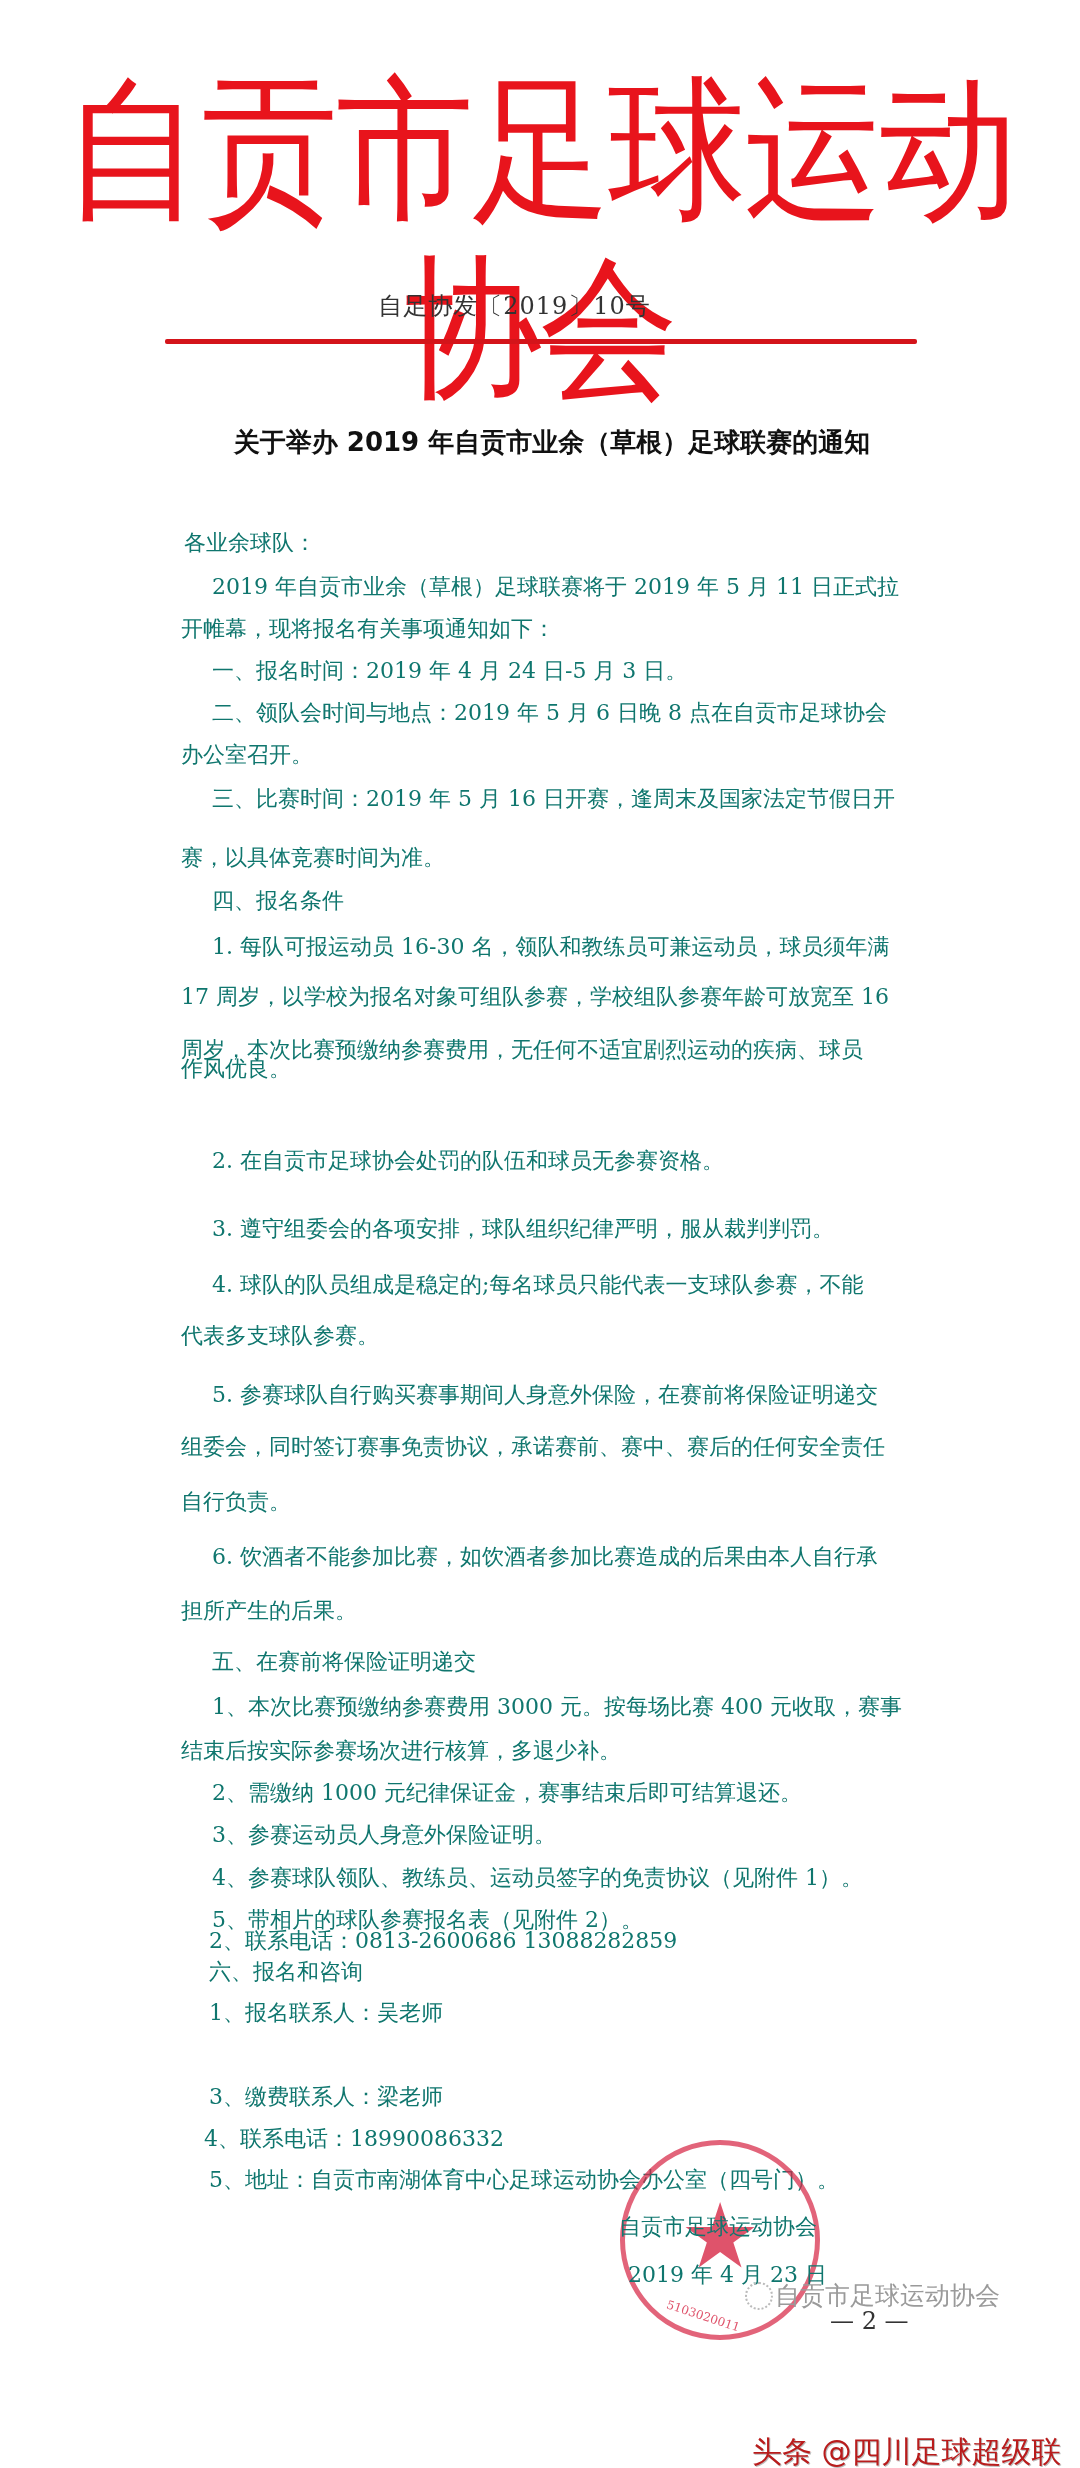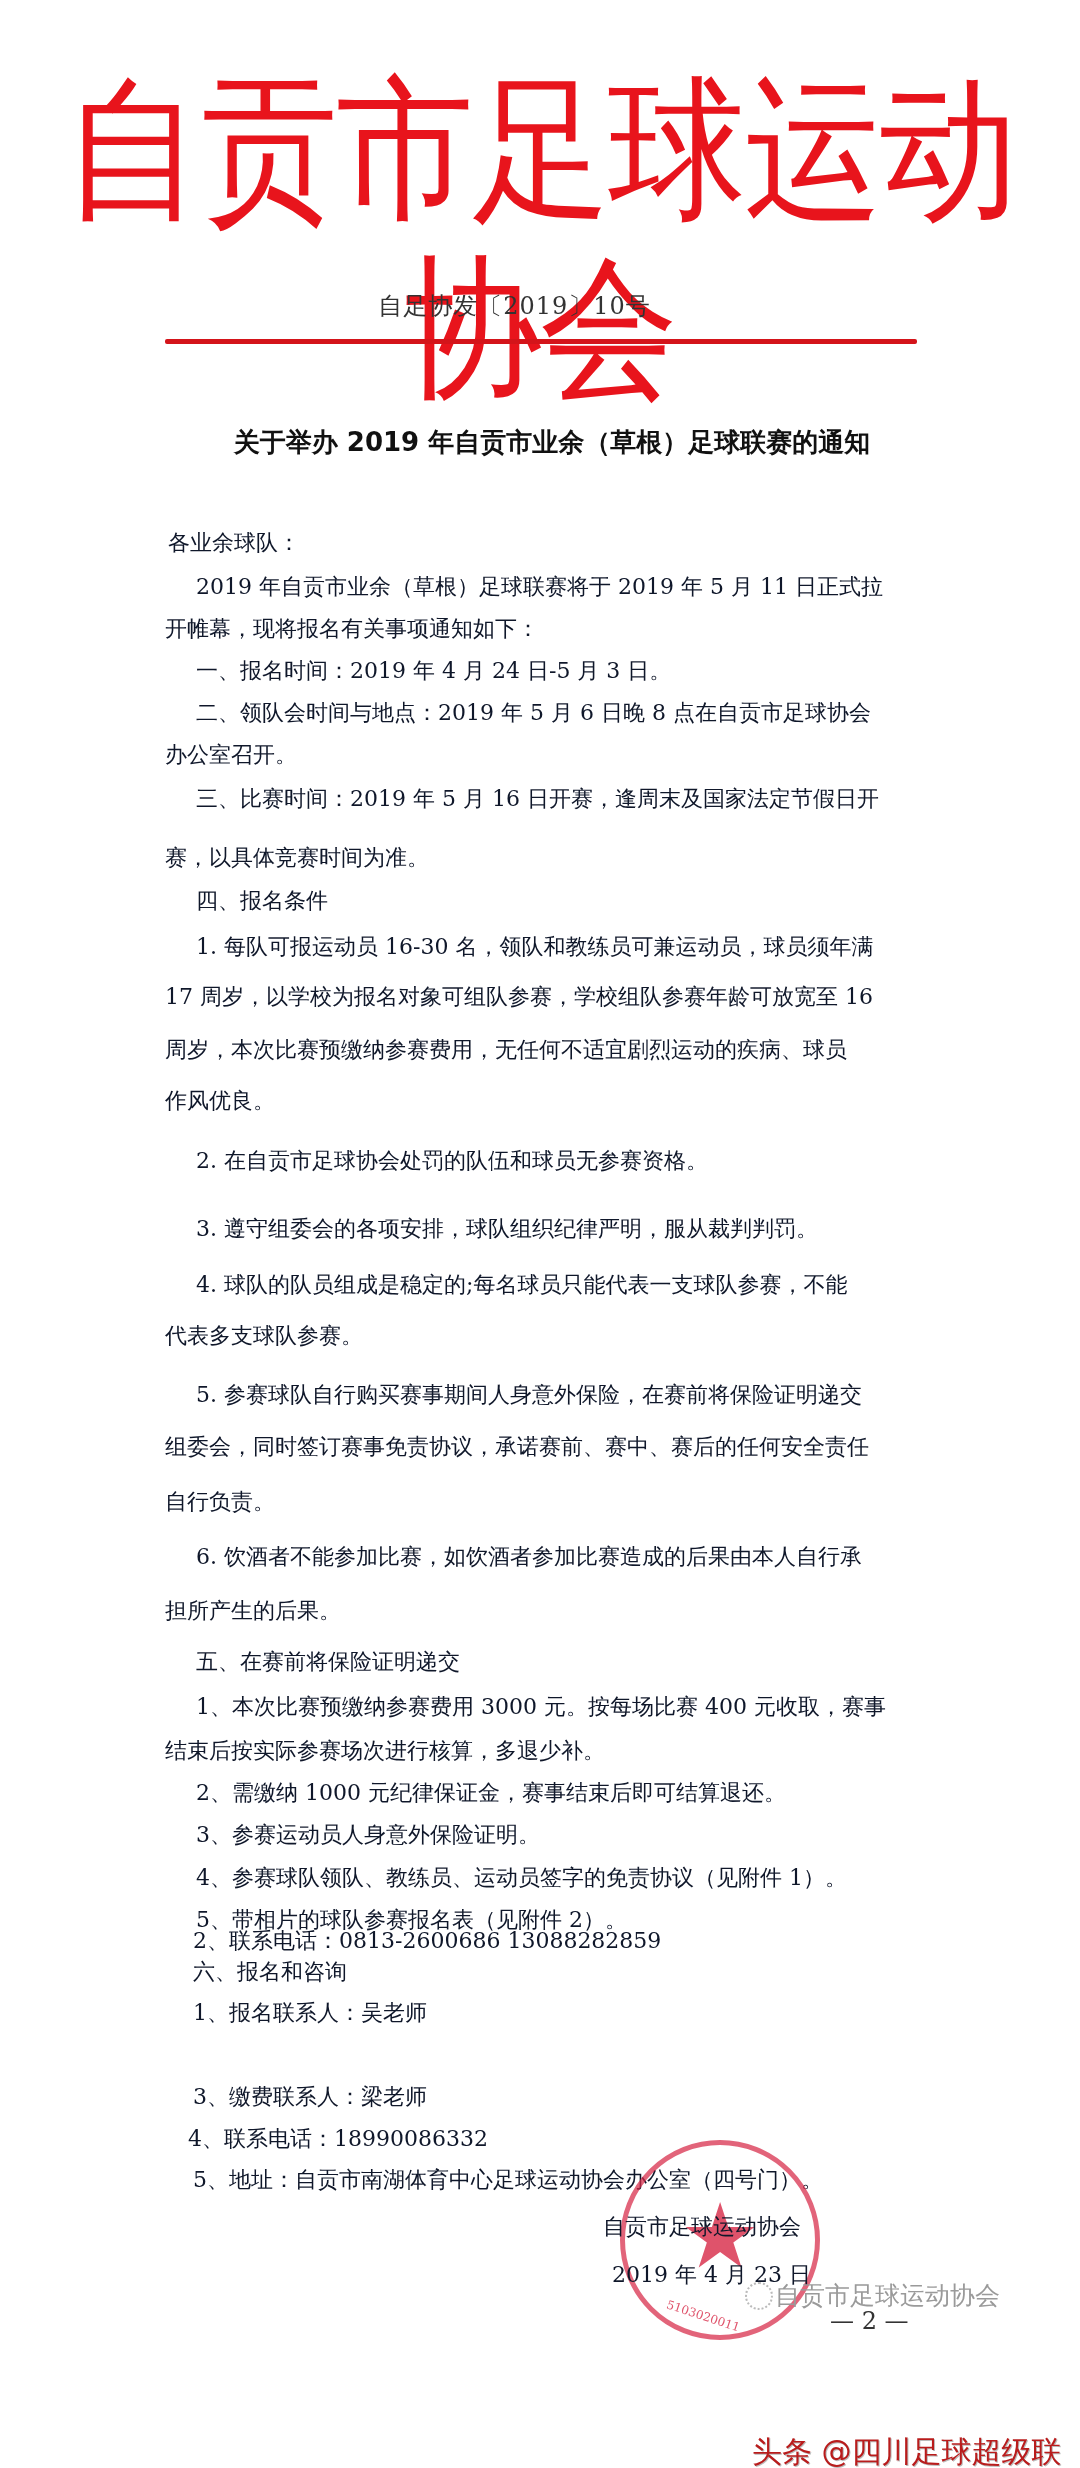--- a/index.html
+++ b/index.html
@@ -8,21 +8,21 @@
   .abs { position: absolute; }
   .masthead { left: 0; width: 1080px; top: 80px; text-align: center;
               font-family: "DejaVu Sans", "Liberation Sans", sans-serif;
               font-size: 138px; color: #e8141c; letter-spacing: -2px; line-height: 160px;
               transform: scaleY(1.12); font-weight: normal; }
   .docno { left: 0; width: 1029px; top: 290px; text-align: center; font-size: 24px; color: #333; letter-spacing: 1px; }
   .redline { left: 165px; width: 752px; top: 339px; height: 5px; background: #d4141a; border-radius: 2px; }
   .title { left: 0; width: 1080px; top: 425px; text-align: center;
            font-family: "DejaVu Sans", "Liberation Sans", sans-serif;
            font-weight: bold; font-size: 26px; color: #111; padding-left: 12px; }
-  .p { font-size: 22px; color: #0f172a; white-space: nowrap; }
+  .p { font-size: 22px; color: #0f766e; white-space: nowrap; margin-left: 16px; }
   .stamp { left: 620px; top: 2140px; width: 200px; height: 200px; border-radius: 50%;
            border: 5px solid rgba(215,40,70,0.72); box-sizing: border-box; }
   .stamp-star { position: absolute; left: 50%; top: 48%; transform: translate(-50%,-50%);
                 font-size: 90px; color: rgba(215,40,70,0.8); line-height: 1; font-family: "DejaVu Sans", sans-serif; }
   .stamp-code { position: absolute; left: 40px; bottom: 12px; font-size: 12px; color: rgba(215,40,70,0.8); transform: rotate(18deg); }
   .wm-logo { left: 745px; top: 2282px; width: 24px; height: 24px; border: 2px dotted #bbb; border-radius: 50%; }
   .wm-text { left: 775px; top: 2279px; font-family: "DejaVu Sans", sans-serif; font-size: 25px; color: #9a9a9a; }
   .pageno { left: 830px; top: 2307px; font-size: 24px; color: #333; }
   .footer-wm { left: 752px; top: 2412px; font-family: "DejaVu Sans", sans-serif; font-size: 30px; color: #b91c1c;
                text-shadow: 1px 1px 0 #bbb; margin-top: 20px; }
@@ -42,21 +42,21 @@
 <div class="abs p" style="left:196px;top:656px">一、报名时间：2019 年 4 月 24 日-5 月 3 日。</div>
 <div class="abs p" style="left:196px;top:698px">二、领队会时间与地点：2019 年 5 月 6 日晚 8 点在自贡市足球协会</div>
 <div class="abs p" style="left:165px;top:740px">办公室召开。</div>
 <div class="abs p" style="left:196px;top:784px">三、比赛时间：2019 年 5 月 16 日开赛，逢周末及国家法定节假日开</div>
 <div class="abs p" style="left:165px;top:843px">赛，以具体竞赛时间为准。</div>
 <div class="abs p" style="left:196px;top:886px">四、报名条件</div>
 
 <div class="abs p" style="left:196px;top:932px">1. 每队可报运动员 16-30 名，领队和教练员可兼运动员，球员须年满</div>
 <div class="abs p" style="left:165px;top:982px">17 周岁，以学校为报名对象可组队参赛，学校组队参赛年龄可放宽至 16</div>
 <div class="abs p" style="left:165px;top:1035px">周岁，本次比赛预缴纳参赛费用，无任何不适宜剧烈运动的疾病、球员</div>
-<div class="abs p" style="left:165px;top:1086px">作风优良。</div>
+<div class="abs p" style="left:165px;top:1054px">作风优良。</div>
 <div class="abs p" style="left:196px;top:1146px">2. 在自贡市足球协会处罚的队伍和球员无参赛资格。</div>
 <div class="abs p" style="left:196px;top:1214px">3. 遵守组委会的各项安排，球队组织纪律严明，服从裁判判罚。</div>
 <div class="abs p" style="left:196px;top:1270px">4. 球队的队员组成是稳定的;每名球员只能代表一支球队参赛，不能</div>
 <div class="abs p" style="left:165px;top:1321px">代表多支球队参赛。</div>
 <div class="abs p" style="left:196px;top:1380px">5. 参赛球队自行购买赛事期间人身意外保险，在赛前将保险证明递交</div>
 <div class="abs p" style="left:165px;top:1432px">组委会，同时签订赛事免责协议，承诺赛前、赛中、赛后的任何安全责任</div>
 <div class="abs p" style="left:165px;top:1487px">自行负责。</div>
 <div class="abs p" style="left:196px;top:1542px">6. 饮酒者不能参加比赛，如饮酒者参加比赛造成的后果由本人自行承</div>
 <div class="abs p" style="left:165px;top:1596px">担所产生的后果。</div>
 

